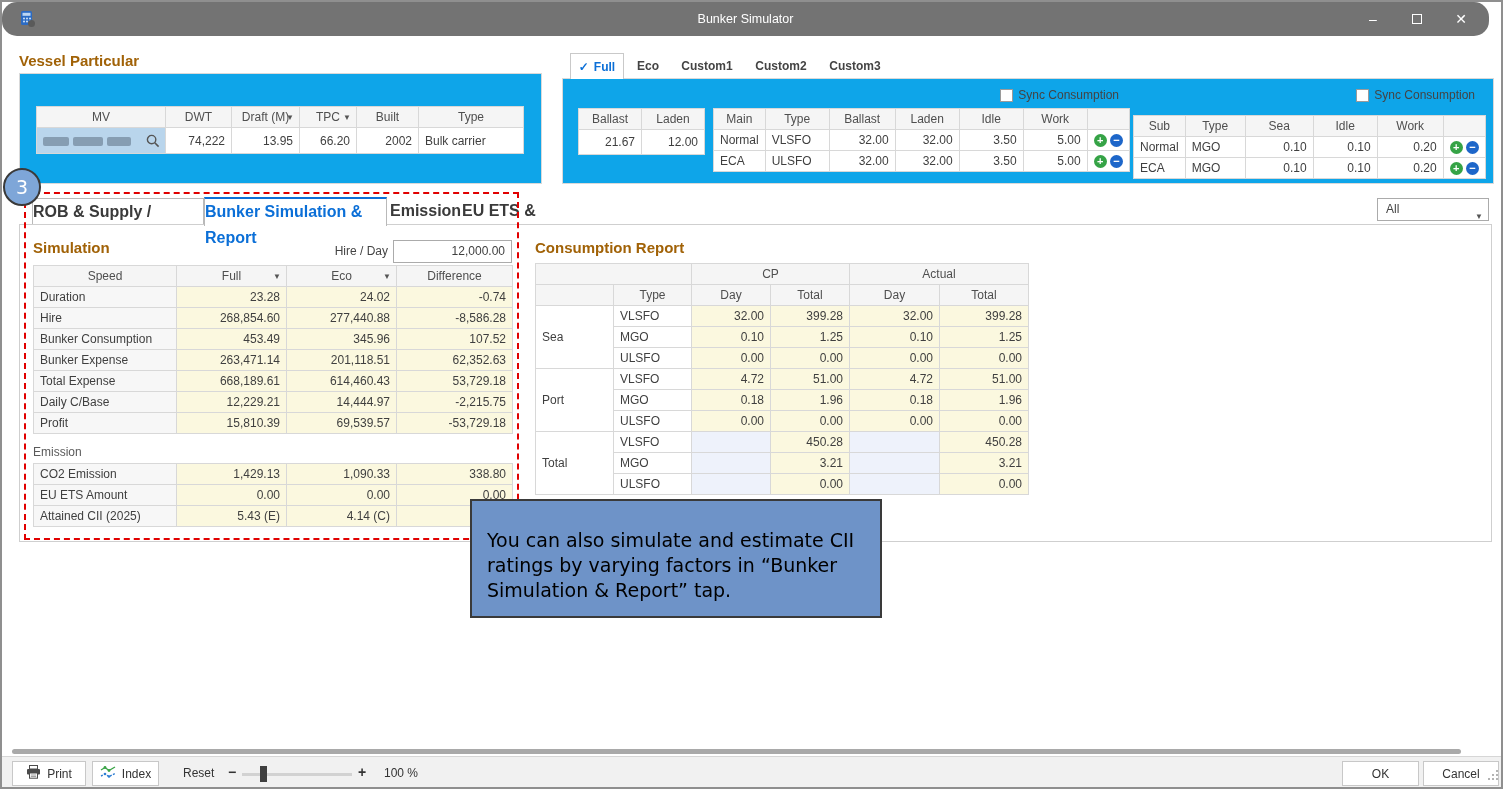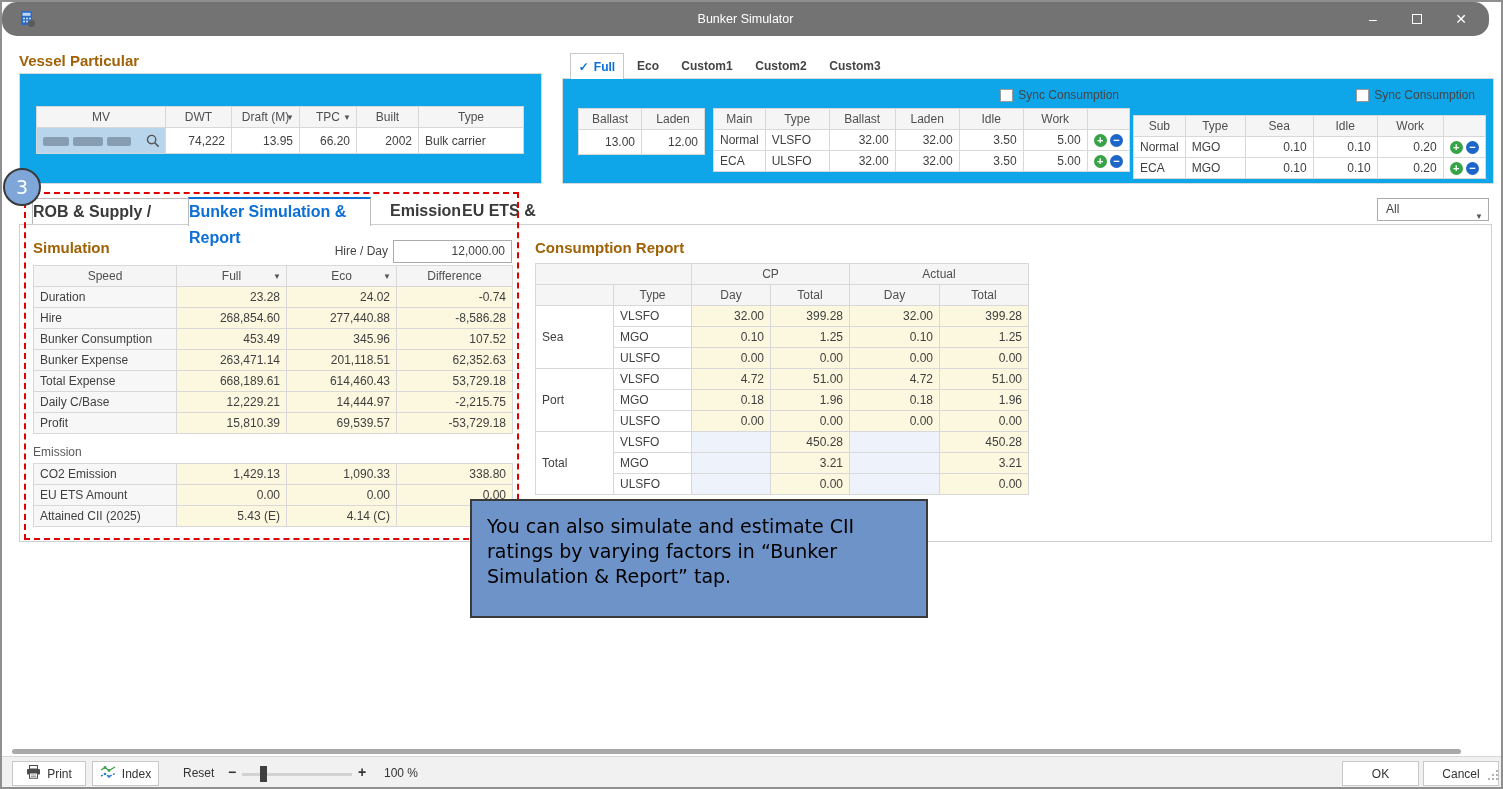--- a/index.html
+++ b/index.html
@@ -64,21 +64,21 @@
   .pane { position:absolute; left:17px; top:222px; width:1473px; height:318px; background:#fff; border:1px solid #CFCFCF;padding-left:14px; }
 
   .hire-label { position:absolute; left:255px; top:19px; width:113px; text-align:right; font-size:12px; color:#444; }
   .hire-input { position:absolute; left:373px; top:15px; width:119px; height:23px; border:1px solid #ABABAB; font-size:12px; color:#3F3F3F; text-align:right; line-height:21px; padding:0 6px; background:#fff; }
 
   .sub-label { position:absolute; left:13px; top:220px; font-size:12px; color:#5A5A5A; }
 
   
   .dashed { position:absolute; left:22px; top:190px; width:495px; height:348px; border:2px dashed #E10000; z-index:20; pointer-events:none; }
   .badge { position:absolute; left:1px; top:166px; width:38px; height:38px; border-radius:50%; background:#7EA6D8; border:2px solid #3A3A3A; color:#fff; font-size:19px; display:flex; align-items:center; justify-content:center; z-index:21; font-family:"DejaVu Sans", sans-serif; }
-  .tooltip { position:absolute; left:468px; top:497px; width:458px; height:119px; background:#6E93C8; border:2px solid #3A3A3A; color:#000; font-size:19px; font-family:"DejaVu Sans", sans-serif; padding:13px 15px; line-height:1.32; z-index:30; }
+  .tooltip { position:absolute; left:468px; top:497px; width:412px; height:119px; background:#6E93C8; border:2px solid #3A3A3A; color:#000; font-size:19px; font-family:"DejaVu Sans", sans-serif; padding:27px 15px; line-height:1.32; z-index:30; }
 
   
   .hthumb { position:absolute; left:10px; top:747px; width:1449px; height:5px; background:#A9A9A9; border-radius:3px; }
   .footer { position:absolute; left:0; right:0; top:754px; bottom:0; background:#F1F1F1; border-top:1px solid #D6D6D6; }
   .fbtn { position:absolute; top:4px; height:25px; background:#fff; border:1px solid #C8C8C8; font-size:12px; color:#333; display:flex; align-items:center; justify-content:center; gap:6px; }
   .ftext { position:absolute; top:9px; font-size:12px; color:#333; }
   .sym { position:absolute; top:7px; font-size:14px; color:#333; font-weight:bold; }
   .track { position:absolute; left:240px; top:16px; width:110px; height:3px; background:#D2D2D2; }
   .handle { position:absolute; left:258px; top:9px; width:7px; height:16px; background:#3F3F3F; }
   .grip { position:absolute; right:2px; bottom:2px; }
@@ -176,21 +176,21 @@
       <colgroup>
           <col style="width:63px">
           <col style="width:63px">
         </colgroup>
       <tbody>
           <tr>
             <th>Ballast</th>
             <th>Laden</th>
           </tr>
       <tr style="height:25px;">
-            <td class="num">13.00</td>
+            <td class="num">21.67</td>
             <td class="num">12.00</td>
           </tr>
     </tbody>
       </table>
 
     <table class="t" style="left:150px; top:29px;">
       <colgroup>
           <col style="width:48px">
           <col style="width:64px">
           <col style="width:66px">
@@ -262,21 +262,21 @@
         <td class="num">0.10</td>
         <td class="num">0.10</td>
         <td class="num">0.20</td>
         <td class="iconcell"><span class="circ plus">+</span> <span class="circ minus">−</span></td>
       </tr>
     </tbody>
       </table>
   </div>
 
   <div class="stab boxed" style="left:30px; width:172px;">ROB &amp; Supply / Bunker Price</div>
-  <div class="stab active" style="left:186px; width:183px;">Bunker Simulation &amp; Report</div>
+  <div class="stab active" style="left:202px; width:183px;">Bunker Simulation &amp; Report</div>
   <div class="stab plain" style="left:388px; width:64px;">Emission</div>
   <div class="stab plain" style="left:460px; width:104px;">EU ETS &amp; FuelEU</div>
 
   <div class="combo relcell">
     <span>All</span>
     <span class="dd-abs" style="top:7px;">▼</span>
   </div>
 
   <div class="pane">
 

